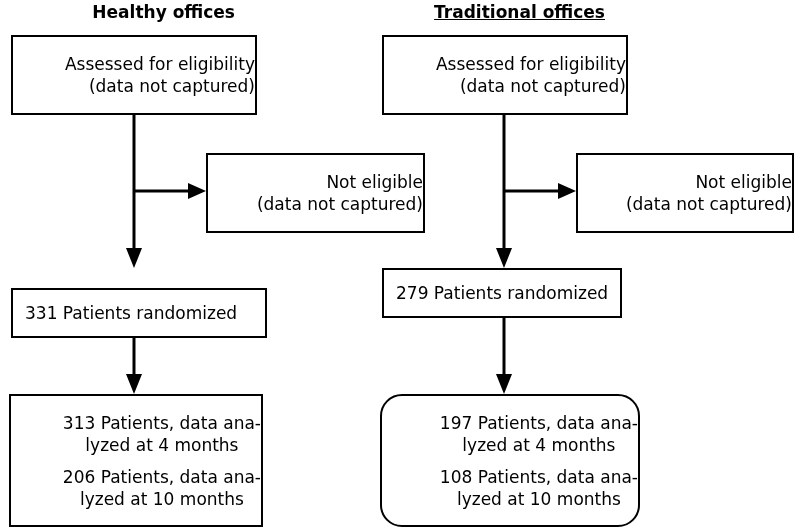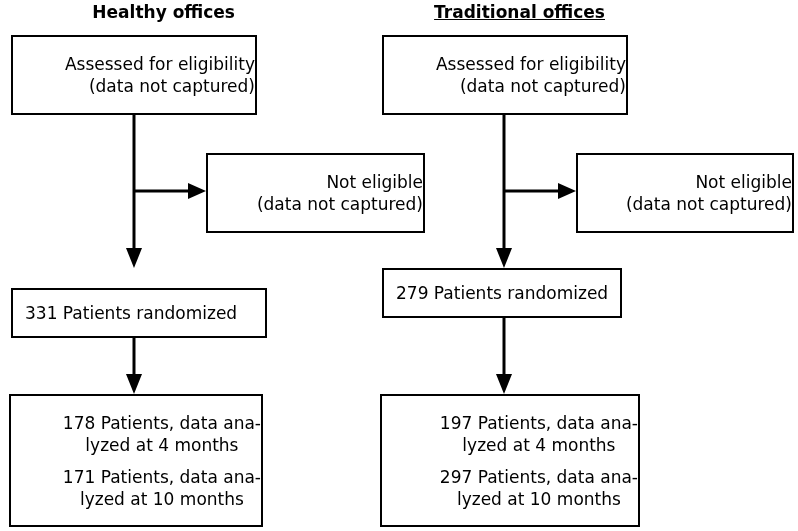--- a/index.html
+++ b/index.html
@@ -107,47 +107,47 @@
     <span class="line">Not eligible</span>
     <span class="line">(data not captured)</span>
   </div>
 
   <div class="node left-align pad-left" style="left:11px; top:252px; width:256px; height:50px;margin-top:36px;">
     <span class="line">331 Patients randomized</span>
   </div>
 
   <div class="node" style="left:9px; top:394px; width:254px; height:133px;">
     <span class="para">
-      <span class="line">178 Patients, data ana-</span>
+      <span class="line">313 Patients, data ana-</span>
       <span class="line">lyzed at 4 months</span>
     </span>
     <span class="para">
-      <span class="line">171 Patients, data ana-</span>
+      <span class="line">206 Patients, data ana-</span>
       <span class="line">lyzed at 10 months</span>
     </span>
   </div>
 
   <div class="node" style="left:382px; top:35px; width:246px; height:80px;">
     <span class="line">Assessed for eligibility</span>
     <span class="line">(data not captured)</span>
   </div>
 
   <div class="node" style="left:576px; top:153px; width:218px; height:80px;">
     <span class="line">Not eligible</span>
     <span class="line">(data not captured)</span>
   </div>
 
   <div class="node left-align pad-left" style="left:382px; top:268px; width:240px; height:50px;">
     <span class="line">279 Patients randomized</span>
   </div>
 
-  <div class="node" style="left:380px; top:394px; width:260px; height:133px;">
+  <div class="node" style="left:380px; top:394px; width:260px; height:133px;border-radius:22px;">
     <span class="para">
       <span class="line">197 Patients, data ana-</span>
       <span class="line">lyzed at 4 months</span>
     </span>
     <span class="para">
-      <span class="line">297 Patients, data ana-</span>
+      <span class="line">108 Patients, data ana-</span>
       <span class="line">lyzed at 10 months</span>
     </span>
   </div>
 
 </div>
 
 </body></html>

